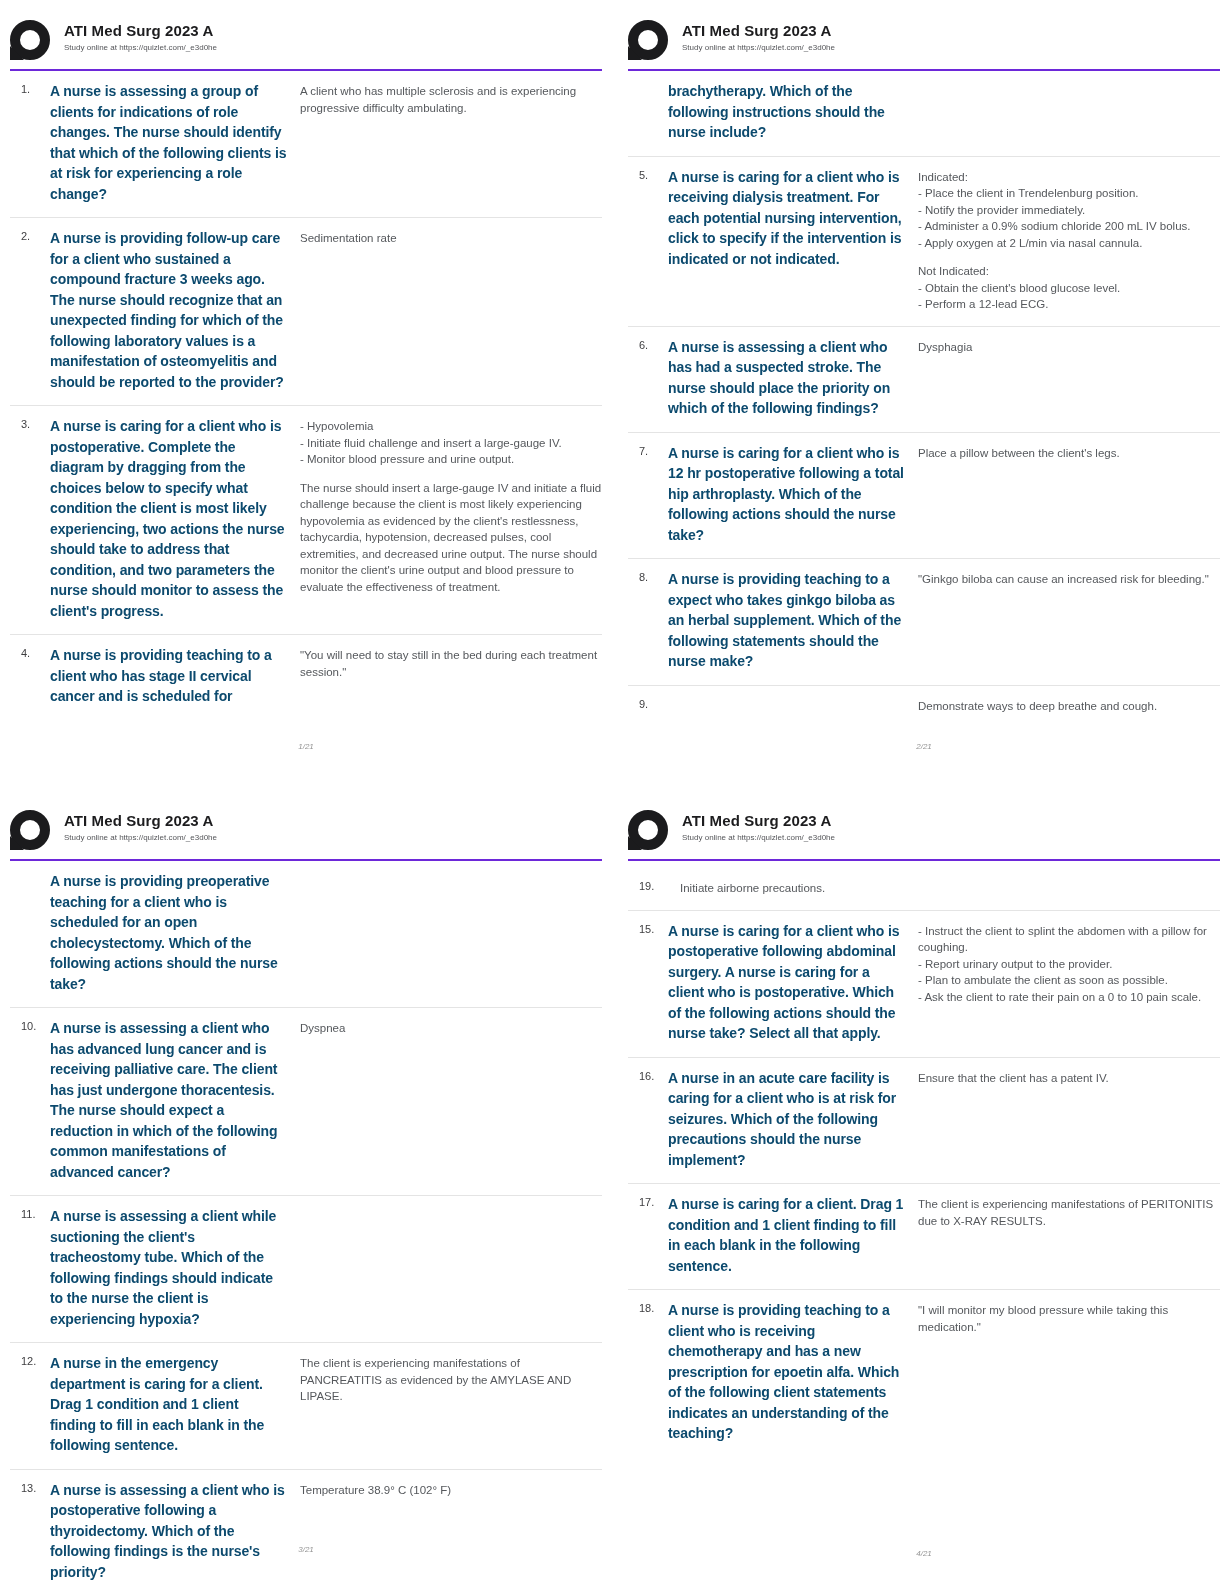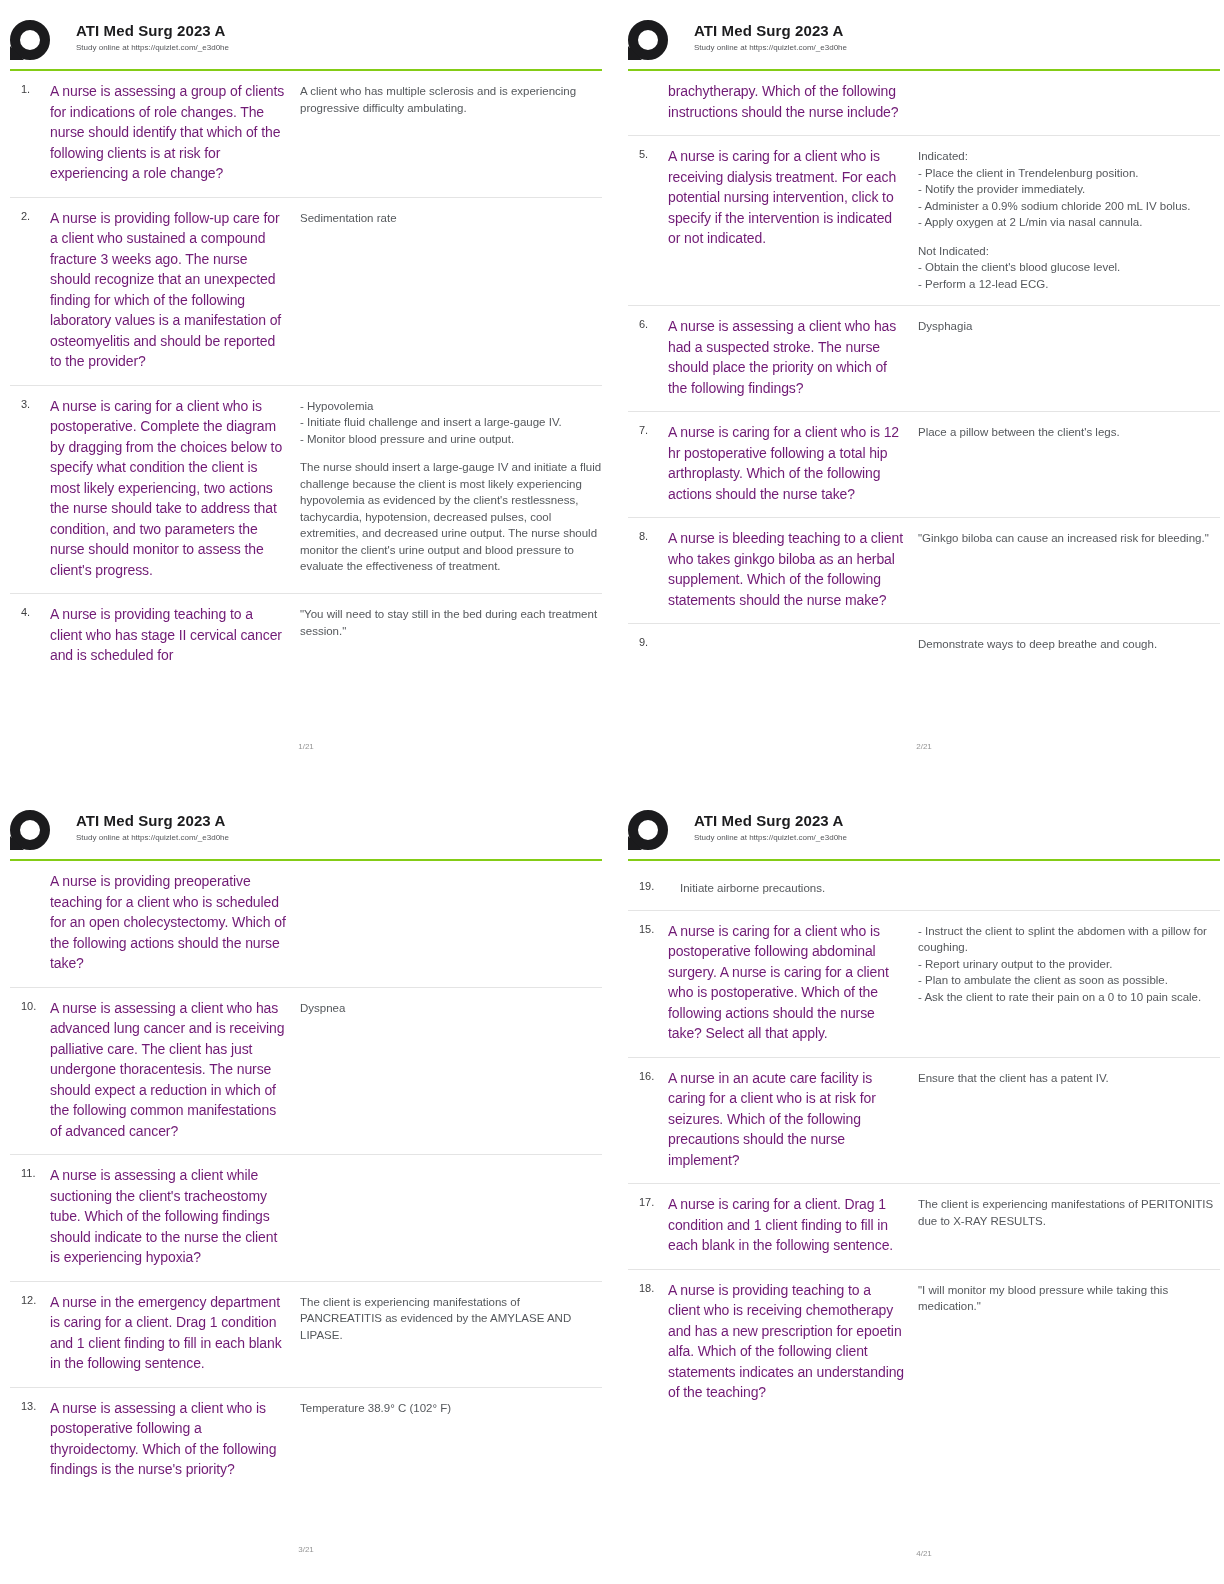--- a/index.html
+++ b/index.html
@@ -2,37 +2,37 @@
 <html><head>
 <meta charset="utf-8">
 <style>
   html,body{margin:0;padding:0;background:#fff;}
   body{width:1224px;height:1584px;position:relative;font-family:"Liberation Sans",sans-serif;}
   .page{position:absolute;width:592px;background:#fff;}
   #page1{left:10px;top:20px;height:745px;}
   #page2{left:628px;top:20px;height:745px;}
   #page3{left:10px;top:810px;height:758px;}
   #page4{left:628px;top:810px;height:762px;}
-  .hdr{display:flex;gap:26px;align-items:flex-start;padding-bottom:9px;border-bottom:2px solid #84cc16;}
+  .hdr{display:flex;gap:14px;align-items:flex-start;padding-bottom:9px;border-bottom:2px solid #6d28d9;}
   .logo{width:40px;height:40px;position:relative;flex:none;}
   .ring{position:absolute;left:0;top:0;width:40px;height:40px;border-radius:50%;border:10px solid #1b1b1d;box-sizing:border-box;}
   .tail{position:absolute;left:0;bottom:0;width:14px;height:14px;background:#1b1b1d;clip-path:polygon(0 0,100% 100%,0 100%);}
   .hdr-text{padding-top:2px;}
   .title{font-size:15px;font-weight:bold;color:#1c1c1e;letter-spacing:.1px;}
   .subtitle{font-size:8px;color:#55565a;margin-top:4px;}
   .items{}
   .item{display:flex;padding:10px 0 13px 0;}
   .item + .item{border-top:1px solid #e4e4e4;}
   #page4 .item:first-child{padding-top:17px;}
   .num{width:40px;flex:none;box-sizing:border-box;padding-left:11px;padding-top:2px;font-size:11px;color:#3e3e40;}
-  .q{width:238px;flex:none;font-size:14px;font-weight:normal;color:#701a75;line-height:20.5px;letter-spacing:-0.1px;}
+  .q{width:238px;flex:none;font-size:14px;font-weight:bold;color:#0c4a6e;line-height:20.5px;letter-spacing:-0.1px;}
   .a{flex:1;padding-left:12px;padding-top:2px;font-size:11.5px;color:#55585c;line-height:16.5px;}
   .blk{white-space:pre-line;}
   .blk + .blk{margin-top:12px;}
-  .pfoot{position:absolute;left:0;right:0;bottom:14px;text-align:center;font-size:8px;color:#949494;}
+  .pfoot{position:absolute;left:0;right:0;bottom:14px;text-align:center;font-size:8px;color:#949494;font-style:italic;}
 </style>
 </head>
 <body>
 
 <div class="page" id="page1">
   <div class="hdr">
     <div class="logo">
         <div class="ring"></div>
         <div class="tail"></div>
       </div>
@@ -117,21 +117,21 @@
     </div>
     <div class="item">
       <div class="num">7.</div>
       <div class="q">A nurse is caring for a client who is 12 hr postoperative following a total hip arthroplasty. Which of the following actions should the nurse take?</div>
       <div class="a">
         <div class="blk">Place a pillow between the client's legs.</div>
       </div>
     </div>
     <div class="item">
       <div class="num">8.</div>
-      <div class="q">A nurse is bleeding teaching to a client who takes ginkgo biloba as an herbal supplement. Which of the following statements should the nurse make?</div>
+      <div class="q">A nurse is providing teaching to a expect who takes ginkgo biloba as an herbal supplement. Which of the following statements should the nurse make?</div>
       <div class="a">
         <div class="blk">"Ginkgo biloba can cause an increased risk for bleeding."</div>
       </div>
     </div>
     <div class="item">
       <div class="num">9.</div>
       <div class="q"></div>
       <div class="a">
         <div class="blk">Demonstrate ways to deep breathe and cough.</div>
       </div>

